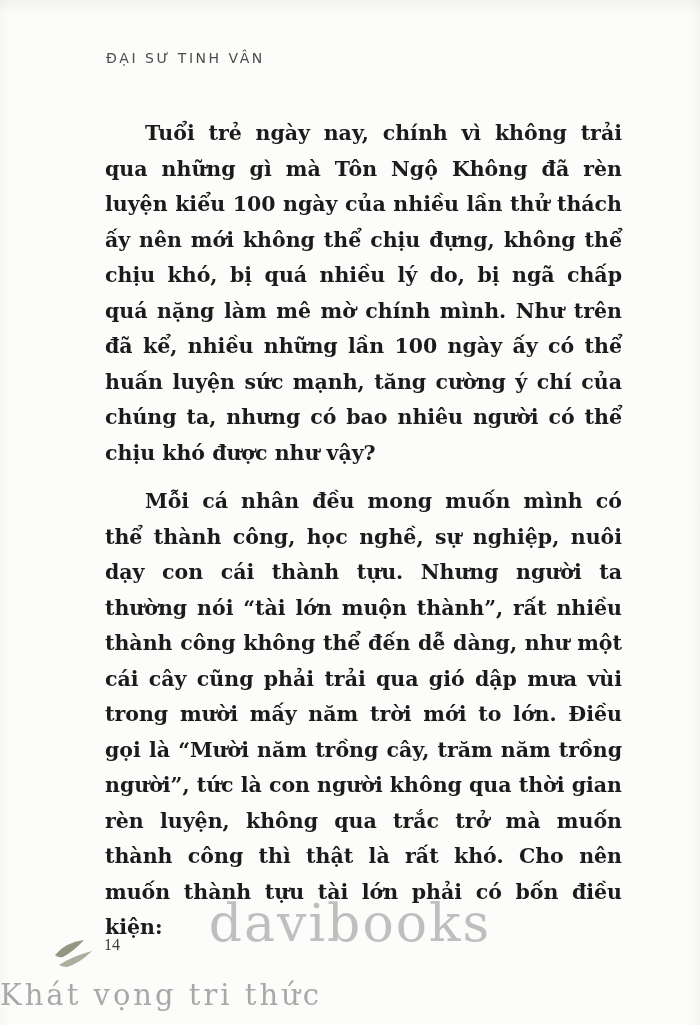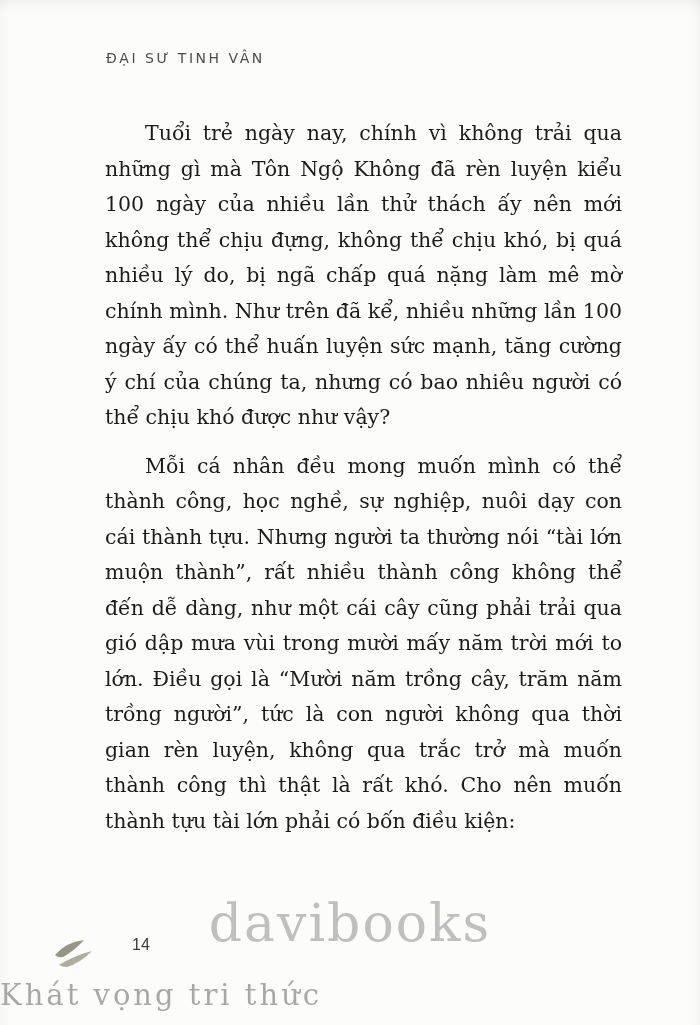--- a/index.html
+++ b/index.html
@@ -36,29 +36,29 @@
     left: 105px;
     width: 517px;
     color: #1b1b1b;
     font-size: 20.5px;
     line-height: 35.5px;
     text-align: justify;
   }
   .content p {
     margin: 0 0 13px 0;
     text-indent: 40px;
+    font-weight: bold;
   }
   .page-number {
     position: absolute;
     left: 104px;
     top: 936px;
-    font-family: Liberation Sans, sans-serif;
+    font-family: Liberation Serif, serif;
     font-size: 16px;
     color: #3d3d3d;
-    margin-left: 28px;
   }
   .leaf {
     position: absolute;
     left: 52px;
     top: 936px;
     width: 46px;
     height: 38px;
   }
   .watermark-main {
     position: absolute;

